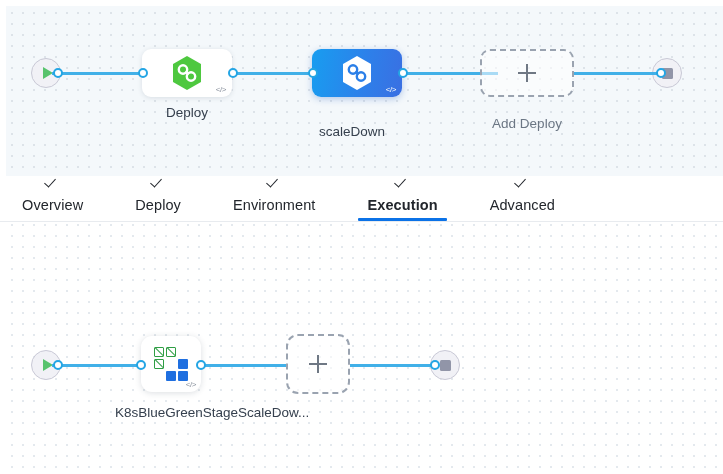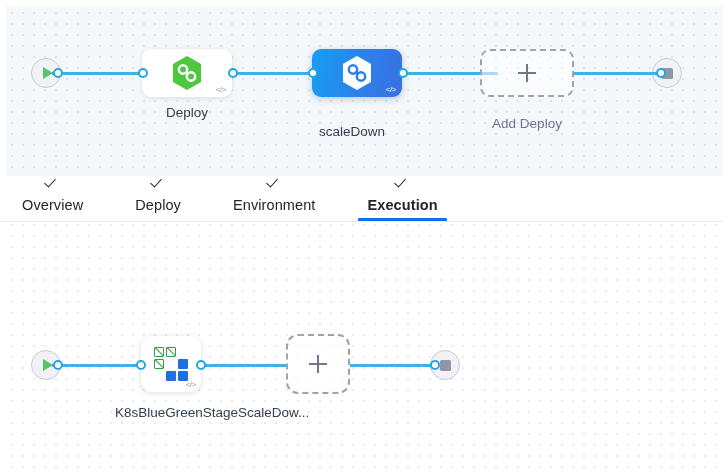--- a/index.html
+++ b/index.html
@@ -349,20 +349,24 @@
       <span class="check"></span>
       <span class="tab-label">Deploy</span>
     </div>
     <div class="tab">
       <span class="check"></span>
       <span class="tab-label">Environment</span>
     </div>
     <div class="tab active">
       <span class="check"></span>
       <span class="tab-label">Execution</span>
+    </div>
+    <div class="tab">
+      <span class="check"></span>
+      <span class="tab-label">Advanced</span>
     </div>
   </div>
 
   <div class="canvas canvas-steps">
 
     <div class="link" style="left:46px; top:142px; width:98px;"></div>
     <div class="link" style="left:190px; top:142px; width:90px;"></div>
     <div class="link" style="left:344px; top:142px; width:86px;"></div>
 
     <div class="node" style="left:25px; top:128px;">

